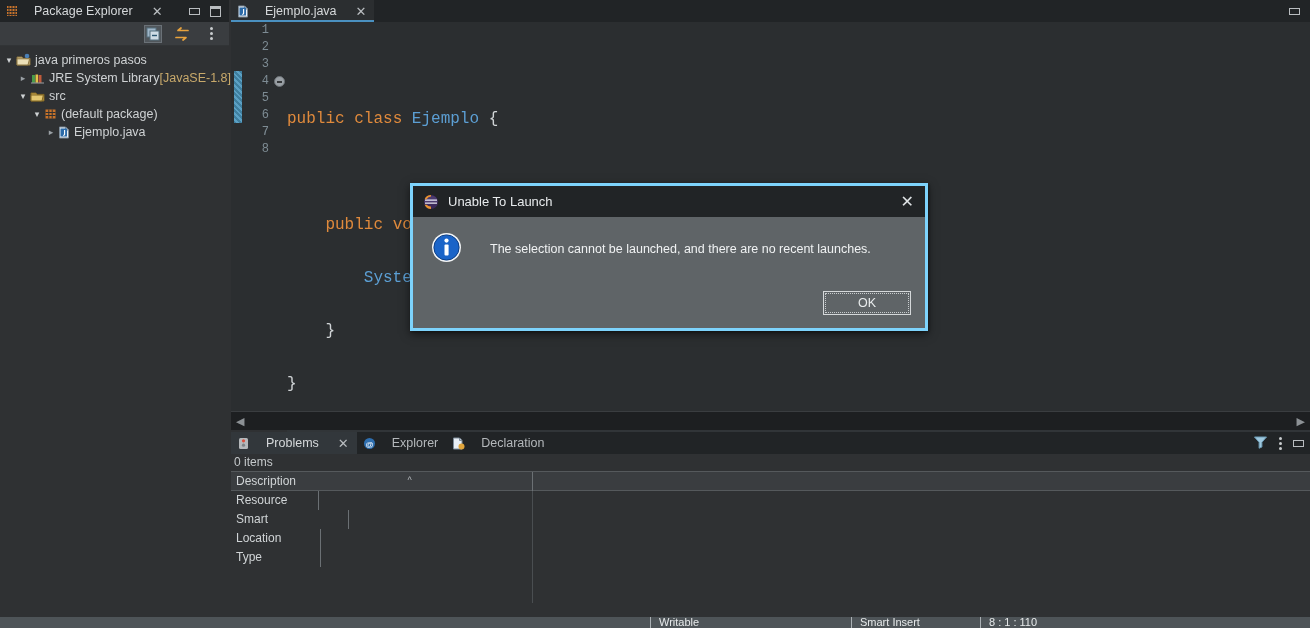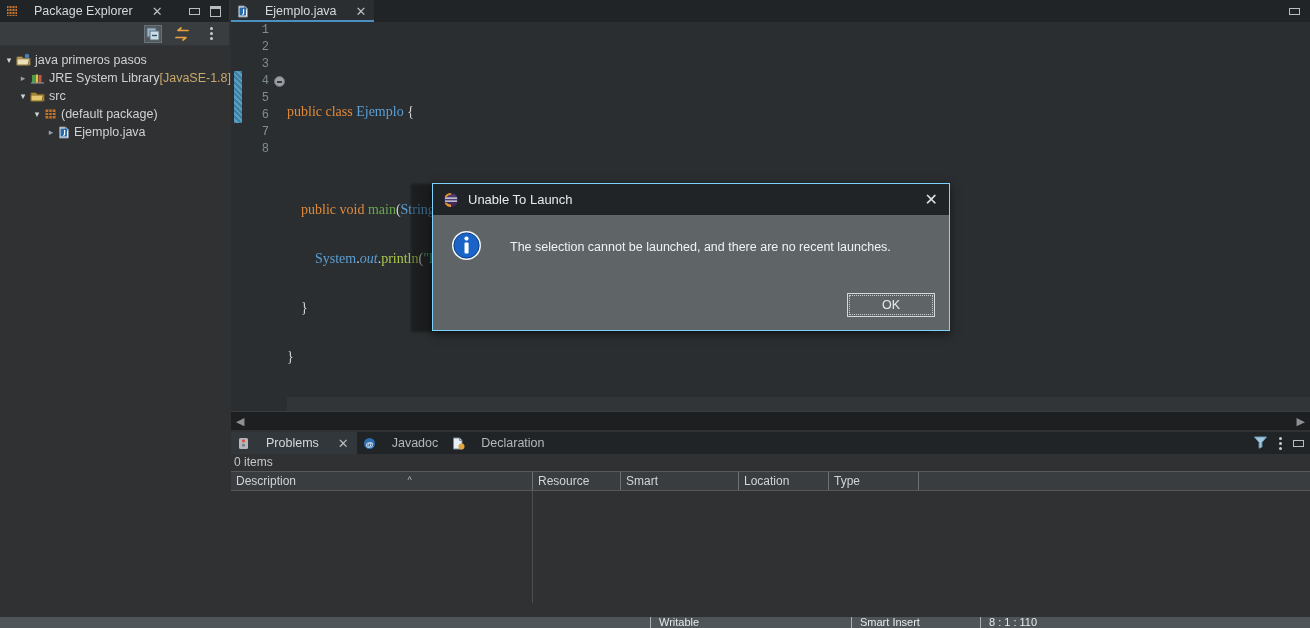--- a/index.html
+++ b/index.html
@@ -85,21 +85,21 @@
   }
   #foldcol { width: 12px; position: relative; }
   .foldmark {
     position: absolute; left: 1px; width: 11px; height: 11px;
     border-radius: 50%; background: #9aa0a5; border: 1px solid #6c7276;
   }
   .foldmark::before {
     content: ""; position: absolute; left: 2px; top: 4px; width: 5px; height: 1.5px; background: #35383a;
   }
   #code {
-    flex: 1; font-family: Liberation Serif, serif; font-size: 14px;
+    flex: 1; font-family: Liberation Mono, monospace; font-size: 16px;
     white-space: pre; color: #d0d4d6; padding-left: 2px;
   }
   .cl { height: 17px; line-height: 17px; }
   .cl.cur { background: #313538; }
   .kw { color: #e08a3c; }
   .typ { color: #5c9fd4; }
   .mth { color: #6aa84f; }
   .mthy { color: #a9c94a; }
   .var { color: #8fa5b5; }
   .str { color: #45b97c; }
@@ -112,21 +112,21 @@
   #hscroll .arr { color: #8c9195; font-size: 11px; padding: 0 5px; }
 
   
   #problems { position: absolute; left: 0; top: 432px; right: 0; bottom: 0; background: #2f3133; }
   #problems-tabbar {
     background: #212426; display: flex; justify-content: space-between; align-items: stretch;
   }
   #problems-tabbar .tab.active { background: #32373b; }
   #prob-tools { display: flex; align-items: center; gap: 11px; padding-right: 6px; }
   #items-count { height: 17px; line-height: 17px; padding-left: 3px; font-size: 12px; color: #c5c9cb; background: #2f3133; }
-  #prob-header { display: flex; height: 20px; background: #3a3d40; border-top: 1px solid #55595c; border-bottom: 1px solid #55595c; }
+  #prob-header { display: flex; height: 20px; background: #3a3d40; border-top: 1px solid #55595c; border-bottom: 1px solid #55595c; flex-direction: column; }
   .pcol {
     border-right: 1px solid #6b7074; padding-left: 5px;
     font-size: 12px; line-height: 19px; color: #d0d4d6; position: relative;
   }
   .sortmark { position: absolute; right: 40%; top: -1px; color: #b9bdc0; font-size: 9px; }
   #prob-body { height: 112px; background: #2f3133; display: flex; }
   #prob-body .bcol { border-right: 1px solid #4a4e51; height: 100%; }
 
   
   #statusbar {
@@ -137,22 +137,22 @@
   #statusbar .sep { width: 1px; height: 11px; background: #aab0b4; }
   #statusbar .sitem { padding: 0 8px; line-height: 11px; white-space: nowrap; }
   #top-right-win { position: absolute; right: 0; top: 0; height: 22px; display: flex; align-items: center; padding-right: 10px; background: #212426; }
 
   
   #dlg-shadow {
     position: absolute; left: 411px; top: 184px; width: 518px; height: 148px;
     background: #000; opacity: .35; filter: blur(1px);
   }
   #dialog {
-    position: absolute; left: 432px; top: 183px; width: 518px; height: 148px;
-    background: #5f6467; border: 1px solid #7dd3fc;
+    position: absolute; left: 410px; top: 183px; width: 518px; height: 148px;
+    background: #5f6467; border: 3px solid #7dd3fc;
     box-shadow: 0 3px 9px rgba(0,0,0,.55);
   }
   #dlg-title {
     height: 31px; background: #212426; display: flex; align-items: center;
     padding: 0 8px 0 10px; gap: 9px;
   }
   #dlg-title .t { font-size: 13px; color: #e7eaec; flex: 1; }
   #dlg-close { font-size: 16px; color: #dfe3e5; line-height: 1; padding: 0 3px; }
   #dlg-body { display: flex; padding: 15px 16px 0 18px; gap: 28px; }
   #dlg-msg { font-size: 12.5px; color: #f0f2f3; padding-top: 9px; line-height: 1.3; }
@@ -348,21 +348,21 @@
             <span>Problems</span>
             <span class="tabclose">✕</span>
           </div>
           <div class="tab inactive">
             <span class="icon">
               <svg width="13" height="13" viewBox="0 0 13 13">
                 <circle cx="6.5" cy="6.5" r="5.5" fill="#2e6fb0"></circle>
                 <text x="6.5" y="9.6" font-size="8" fill="#fff" text-anchor="middle" font-family="Liberation Sans">@</text>
               </svg>
             </span>
-            <span>Javadoc</span>
+            <span>Explorer</span>
           </div>
           <div class="tab inactive">
             <span class="icon">
               <svg width="13" height="13" viewBox="0 0 13 13">
                 <path d="M1.5 1h6l2.5 2.5V12h-8.5z" fill="#e8eef5" stroke="#7d8b98"></path>
                 <path d="M7.5 1v2.5h2.5" fill="#b9c7d3" stroke="#7d8b98"></path>
                 <circle cx="9.5" cy="9.5" r="3" fill="#e0a53c"></circle>
               </svg>
             </span>
             <span>Declaration</span>

